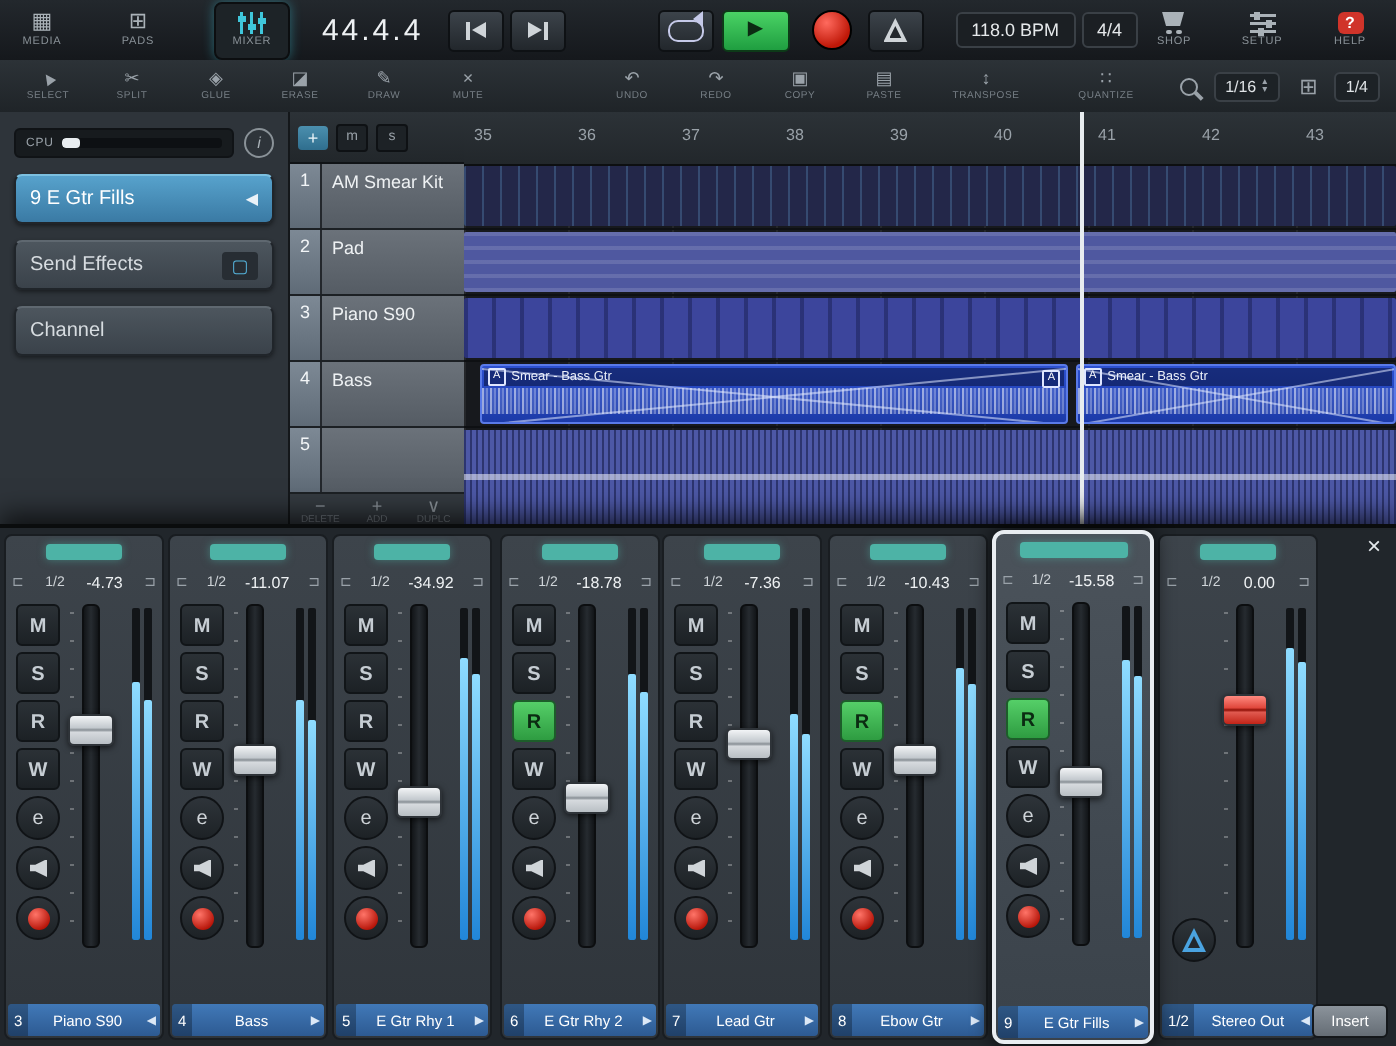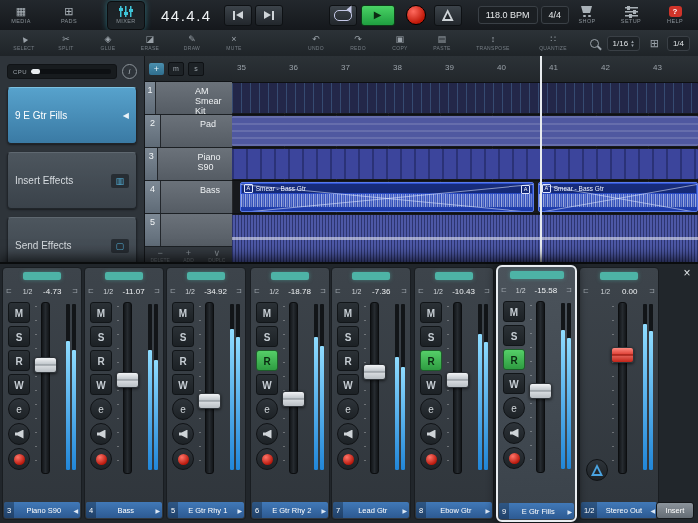--- a/index.html
+++ b/index.html
@@ -77,41 +77,41 @@
   .cpu-row{display:flex;align-items:center;gap:5px;}
   .cpu-box{flex:1;height:13px;background:#171b1e;border:1px solid #101316;border-radius:3px;
            display:flex;align-items:center;gap:4px;padding:0 5px;}
   .cpu-lbl{font-size:6px;color:#9aa2a9;letter-spacing:.4px;}
   .cpu-track{flex:1;height:5px;background:#0d1013;border-radius:2px;position:relative;overflow:hidden;}
   .cpu-fill{position:absolute;left:0;top:0;bottom:0;width:12%;background:#e8edf0;border-radius:2px;}
   .info-btn{width:13px;height:13px;border-radius:50%;border:1px solid #8a9298;color:#aab2b8;
             font-size:8px;display:flex;align-items:center;justify-content:center;font-style:italic;}
   .insp-btn{height:23px;margin-top:8px;background:linear-gradient(#4d565e,#3a424a);
             border:1px solid #20252a;border-top-color:#5f6870;border-radius:4px;
-            display:flex;align-items:center;justify-content:space-between;padding:16px 7px;
+            display:flex;align-items:center;justify-content:space-between;padding:0 7px;
             font-size:10px;color:#d7dce0;box-shadow:0 1px 2px rgba(0,0,0,.45);}
   .insp-btn.selected{background:linear-gradient(#57a2cc,#3a7aa4);color:#fff;border-top-color:#7cc0e0;}
   .chip{min-width:16px;height:14px;border-radius:2px;background:#272d33;display:flex;align-items:center;
         justify-content:center;font-size:9px;line-height:14px;padding:0 1px;}
   .c-blue{color:#54b0d8;} .c-green{color:#51c878;}
   .chev{font-size:8px;color:#eaf2f8;}
 
   
   .tracklist{position:absolute;left:145px;top:56px;width:87px;bottom:0;background:#343a40;border-right:1px solid #0d0f11;}
   .tl-header{height:26px;display:flex;align-items:center;gap:4px;padding:0 4px;
              background:linear-gradient(#2c3237,#22272b);border-bottom:1px solid #101316;box-sizing:border-box;}
   .tool-chip{width:15px;height:12px;border-radius:2px;background:linear-gradient(#4b8fae,#2f6e8e);
              color:#eaf4f8;font-size:9px;line-height:12px;text-align:center;}
   .ms{width:14px;height:12px;background:#1d2226;border:1px solid #0e1114;border-radius:2px;color:#9aa2a9;
       font-size:7px;display:flex;align-items:center;justify-content:center;}
   .track-row{position:absolute;left:0;right:0;height:33px;display:flex;
              background:linear-gradient(#6b727a,#555c64);border-bottom:1px solid #1c2024;box-sizing:border-box;}
   .trk-num{width:15px;background:linear-gradient(#7d8995,#5f6b77);border-right:1px solid #23272c;
            color:#f2f5f7;font-size:9px;display:flex;align-items:flex-start;justify-content:center;padding-top:3px;}
-  .trk-name{font-size:9px;color:#eef1f3;padding:4px 0 0 5px;margin-left:34px;}
+  .trk-name{font-size:9px;color:#eef1f3;padding:4px 0 0 5px;}
   .tl-actions{position:absolute;left:0;right:0;top:191px;height:18px;display:flex;gap:2px;padding:0 2px;}
   .act{flex:1;display:flex;flex-direction:column;align-items:center;justify-content:center;gap:0;}
   .act .glyph{font-size:9px;line-height:8px;color:#8f979e;}
   .act .lbl{font-size:5px;color:#767e85;}
 
   
   .timeline{position:absolute;left:232px;top:56px;right:0;bottom:0;background:#17191d;overflow:hidden;}
   .timeline::before{content:"";position:absolute;inset:0;
        background:repeating-linear-gradient(90deg,rgba(255,255,255,.06) 0 1px,transparent 1px 52px);}
   .ruler{position:absolute;left:0;right:0;top:0;height:26px;background:linear-gradient(#2c3237,#22272b);
@@ -320,24 +320,20 @@
           <div class="cpu-fill"></div>
         </div>
       </div>
       <div class="info-btn">i</div>
     </div>
     <div class="insp-btn selected">
       <span>9 E Gtr Fills</span>
       <span class="chev">◀</span>
     </div>
     <div class="insp-btn">
-      <span>Insert Effects</span>
-      <span class="chip c-blue">▥</span>
-    </div>
-    <div class="insp-btn">
       <span>Send Effects</span>
       <span class="chip c-blue">▢</span>
     </div>
     <div class="insp-btn">
       <span>Channel</span>
     </div>
   </div>
 
   <div class="tracklist">
     <div class="tl-header">

